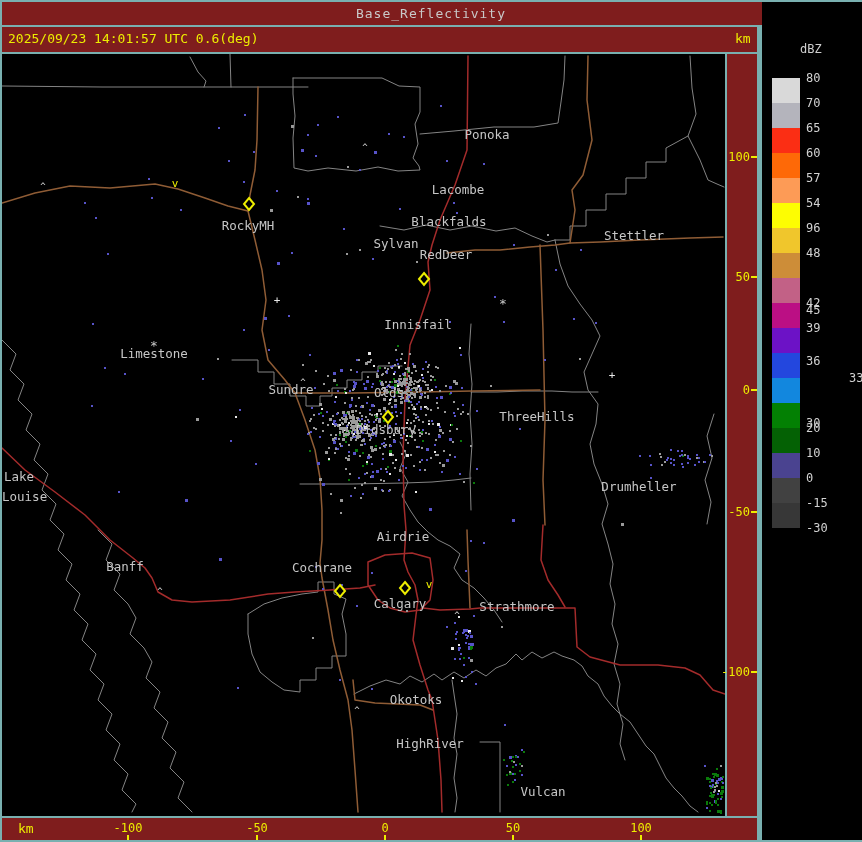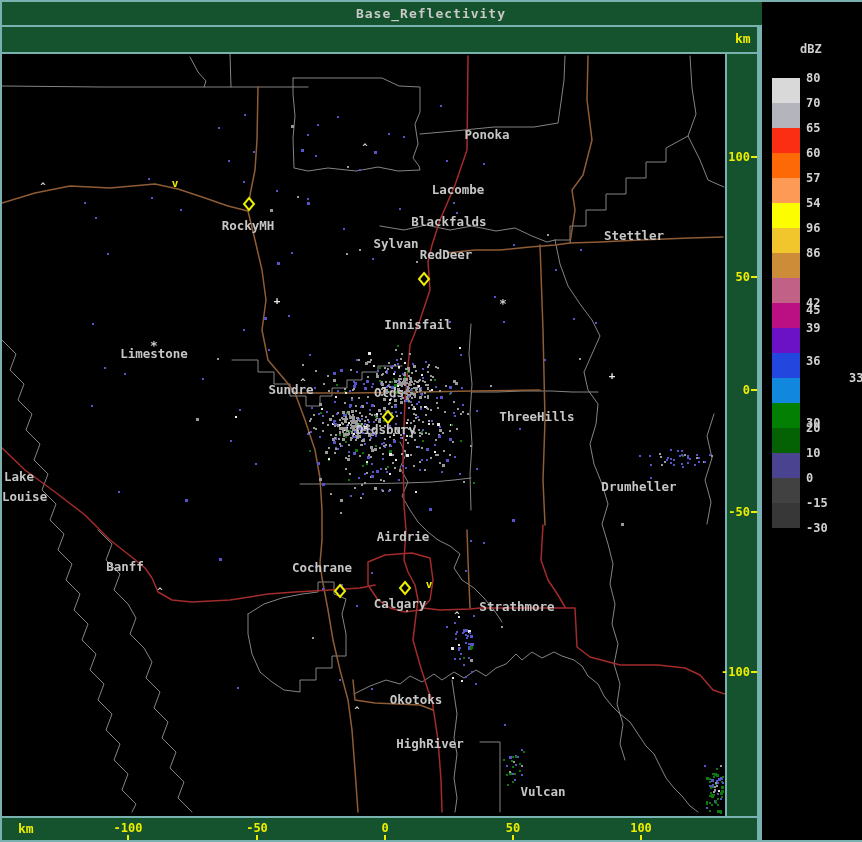--- a/index.html
+++ b/index.html
@@ -1,17 +1,17 @@
 <!DOCTYPE html>
 <html><head>
 <meta charset="utf-8">
 <style>
   html,body{margin:0;padding:0;background:#000;}
-  #app{position:relative;width:862px;height:842px;background:#14532d;overflow:hidden;
-       font-family:"DejaVu Sans Mono","Liberation Mono",monospace;font-weight:bold;}
+  #app{position:relative;width:862px;height:842px;background:#7f1d1d;overflow:hidden;
+       font-family:"DejaVu Sans Mono","Liberation Mono",monospace;}
   .teal{background:#79b0b0;position:absolute;}
   #titlebar{position:absolute;left:0;top:2px;width:862px;height:23px;color:#c9c9c9;
             font-size:13px;line-height:23px;text-align:center;letter-spacing:1px;}
   #infobar{position:absolute;left:0;top:27px;width:862px;height:25px;}
   #timestamp{position:absolute;left:8px;top:4px;color:#eded00;font-size:13px;}
   #km-top{position:absolute;left:735px;top:4px;color:#eded00;font-size:13px;}
   #map-wrap{position:absolute;left:0;top:54px;width:727px;height:762px;}
   #map-svg{position:absolute;left:2px;top:0;background:#000;}
   #map-right-border{position:absolute;left:725px;top:0;width:2px;height:762px;background:#79b0b0;}
   #right-axis{position:absolute;left:717px;top:54px;width:41px;height:762px;z-index:3;}
@@ -35,20 +35,21 @@
   <div class="teal" style="left:0;top:0;width:862px;height:2px;"></div>
   <div class="teal" style="left:0;top:0;width:2px;height:842px;"></div>
   <div class="teal" style="left:0;top:840px;width:862px;height:2px;"></div>
 
   <div id="titlebar">
     <span>Base_Reflectivity</span>
   </div>
   <div class="teal" style="left:0;top:25px;width:862px;height:2px;"></div>
 
   <div id="infobar">
+    <span id="timestamp">2025/09/23 14:01:57 UTC 0.6(deg)</span>
     <span id="km-top">km</span>
   </div>
   <div class="teal" style="left:0;top:52px;width:759px;height:2px;"></div>
 
   <div id="map-wrap">
     <svg id="map-svg" width="723" height="762" viewBox="0 0 723 762">
         <polyline points="0,32 100,33 230,33 306,33" fill="none" stroke="#848484" stroke-width="1" stroke-linejoin="round" stroke-linecap="round"></polyline>
         <polyline points="228,0 229,33" fill="none" stroke="#848484" stroke-width="1" stroke-linejoin="round" stroke-linecap="round"></polyline>
         <polyline points="188,3 196,18 204,27 202,33" fill="none" stroke="#848484" stroke-width="1" stroke-linejoin="round" stroke-linecap="round"></polyline>
         <polyline points="291,24 380,24 397,32 418,33 418,58 413,70 416,90 411,104 417,112 418,116 396,117 376,113 354,117 326,114 306,117 292,114 291,84 293,62 291,40 291,24" fill="none" stroke="#848484" stroke-width="1" stroke-linejoin="round" stroke-linecap="round"></polyline>
@@ -1149,21 +1150,21 @@
       <div class="swatch" style="top: 451px; background: rgb(74, 67, 144);"></div>
       <div class="swatch" style="top: 476px; background: rgb(65, 65, 65);"></div>
       <div class="swatch" style="top: 501px; background: rgb(55, 55, 55);"></div>
       <div class="swatch-label" style="top: 69px;">80</div>
       <div class="swatch-label" style="top: 94px;">70</div>
       <div class="swatch-label" style="top: 119px;">65</div>
       <div class="swatch-label" style="top: 144px;">60</div>
       <div class="swatch-label" style="top: 169px;">57</div>
       <div class="swatch-label" style="top: 194px;">54</div>
       <div class="swatch-label" style="top: 219px;">96</div>
-      <div class="swatch-label" style="top: 244px;">86</div>
+      <div class="swatch-label" style="top: 244px;">48</div>
       <div class="swatch-label" style="top: 269px; margin-top: 32px;">45</div>
       <div class="swatch-label" style="top: 294px;">42</div>
       <div class="swatch-label" style="top: 319px;">39</div>
       <div class="swatch-label" style="top: 352px;">36</div>
       <div class="swatch-label" style="top: 369px; margin-left: 43px;">33</div>
       <div class="swatch-label" style="top: 394px; margin-top: 20px;">30</div>
       <div class="swatch-label" style="top: 419px;">20</div>
       <div class="swatch-label" style="top: 444px;">10</div>
       <div class="swatch-label" style="top: 469px;">0</div>
       <div class="swatch-label" style="top: 494px;">-15</div>

